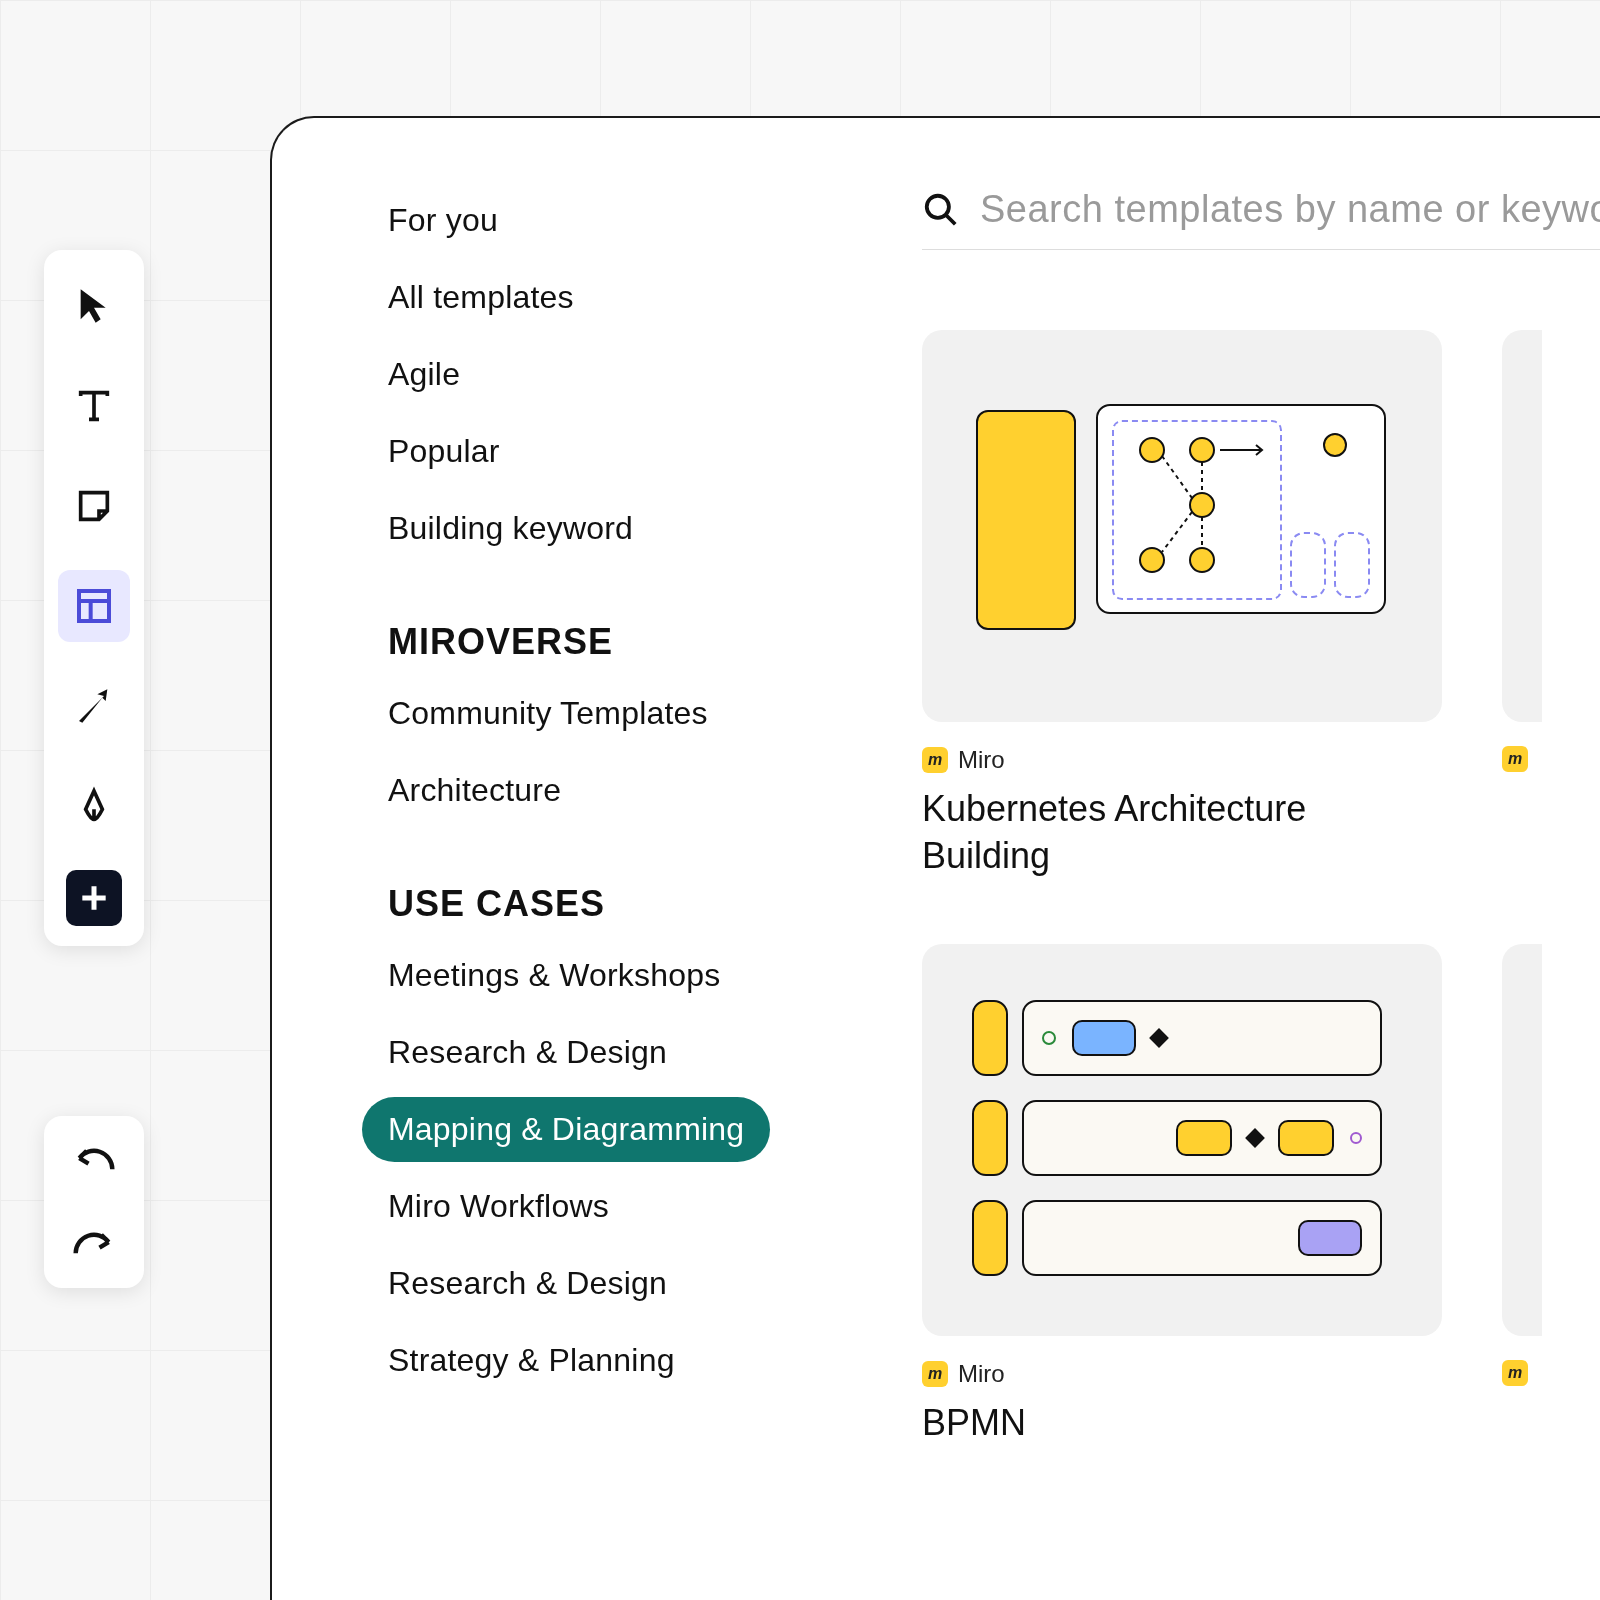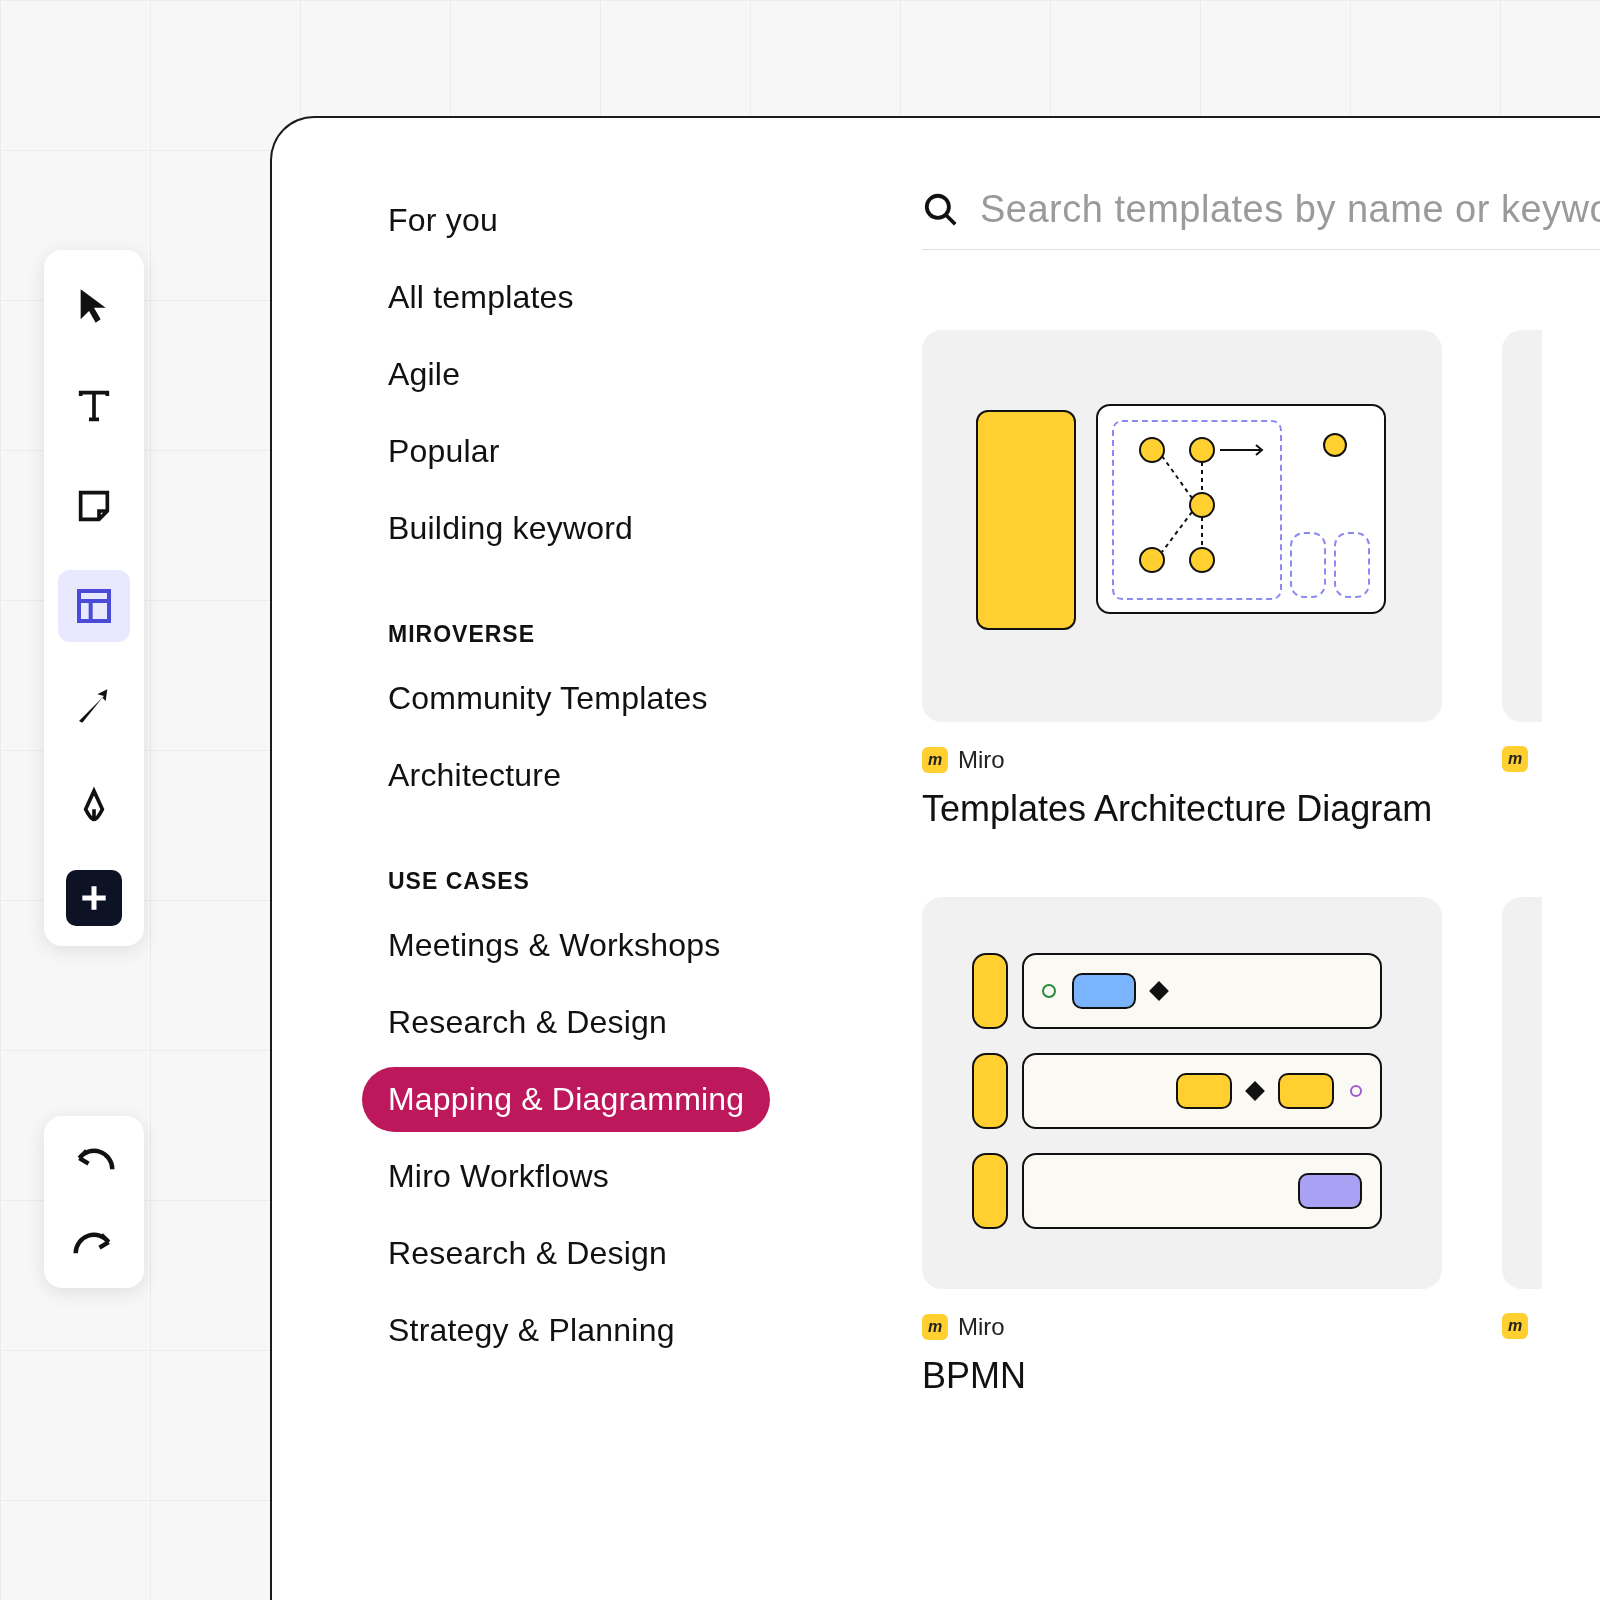--- a/index.html
+++ b/index.html
@@ -100,28 +100,28 @@
     font-size: 32px;
     color: #111;
     padding: 14px 26px;
     cursor: pointer;
     display: inline-block;
     border-radius: 999px;
     letter-spacing: 0.2px;
   }
   .sidebar .row { margin-bottom: 12px; }
   .sidebar .section-title {
-    font-size: 23px;
+    font-size: 36px;
     font-weight: 800;
     letter-spacing: 1px;
     padding: 48px 26px 18px;
     color: #111;
   }
   .sidebar .item.active {
-    background: #be185d;
+    background: #0f766e;
     color: #fff;
   }
   .content {
     flex: 1;
     padding-left: 40px;
   }
   .search {
     display: flex;
     align-items: center;
     gap: 20px;
@@ -322,21 +322,21 @@
                 <circle cx="13" cy="13" r="11" fill="#ffd02f" stroke="#111" stroke-width="2"></circle>
               </svg>
             <div class="t1-dash" style="right:14px;bottom:14px;width:36px;height:66px;border-radius:14px;"></div>
             <div class="t1-dash" style="right:58px;bottom:14px;width:36px;height:66px;border-radius:14px;"></div>
           </div>
         </div>
         <div class="author">
           <span class="author-badge">m</span>
           <span>Miro</span>
         </div>
-        <div class="card-title">Templates Architecture Diagram</div>
+        <div class="card-title">Kubernetes Architecture Building</div>
       </div>
 
       <div class="card-col" style="width:40px;overflow:hidden;">
         <div class="thumb"></div>
         <div class="author">
           <span class="author-badge">m</span>
         </div>
       </div>
     </div>
 

